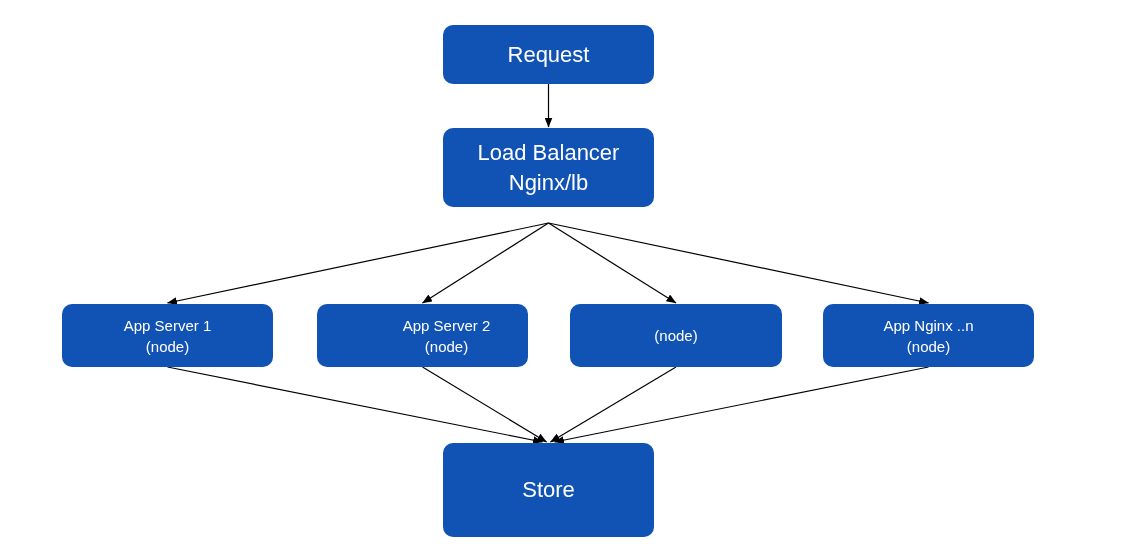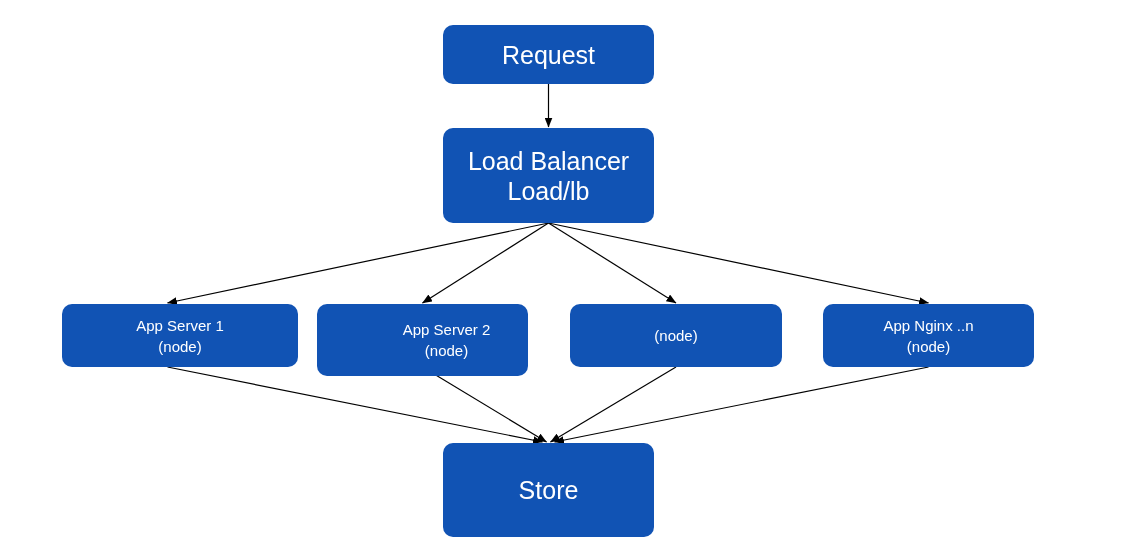--- a/index.html
+++ b/index.html
@@ -27,26 +27,26 @@
     background:var(--node-fill);
     color:var(--node-text);
     border-radius:10px;
     display:flex;
     flex-direction:column;
     align-items:center;
     justify-content:center;
     text-align:center;
   }
   .node .ln{width:100%;}
-  .fs-lg{font-size:25px;line-height:30px;}
+  .fs-lg{font-size:22px;line-height:30px;}
   .fs-sm{font-size:15px;line-height:21px;}
   .nd-request{left:443px;top:25px;width:211px;height:59px;}
-  .nd-lb{left:443px;top:128px;width:211px;height:95px;}
-  .nd-as1{left:62px;top:304px;width:236px;height:63px;align-items:flex-end;}
-  .nd-as2{left:317px;top:304px;width:211px;height:72px;padding-left:48px;}
+  .nd-lb{left:443px;top:128px;width:211px;height:79px;}
+  .nd-as1{left:62px;top:304px;width:211px;height:63px;align-items:flex-end;}
+  .nd-as2{left:317px;top:304px;width:211px;height:63px;padding-left:48px;}
   .nd-as3{left:570px;top:304px;width:212px;height:63px;}
   .nd-asn{left:823px;top:304px;width:211px;height:63px;}
   .nd-store{left:443px;top:443px;width:211px;height:94px;}
 </style>
 </head>
 <body>
 
 <div class="canvas">
 
   <svg class="edge-layer" id="edge-layer" width="1144" height="548" viewBox="0 0 1144 548">
@@ -65,21 +65,21 @@
       <line x1="676" y1="367" x2="550.5" y2="442" marker-end="url(#arrowhead)"></line>
       <line x1="928.5" y1="367" x2="554.5" y2="442" marker-end="url(#arrowhead)"></line>
     </svg>
 
   <div class="node fs-lg nd-request" id="node-request">
     <div class="ln">Request</div>
   </div>
 
   <div class="node fs-lg nd-lb" id="node-load_balancer">
     <div class="ln">Load Balancer</div>
-    <div class="ln">Load/lb</div>
+    <div class="ln">Nginx/lb</div>
   </div>
 
   <div class="node fs-sm nd-as1" id="node-app_server_1">
     <div class="ln">App Server 1</div>
     <div class="ln">(node)</div>
   </div>
 
   <div class="node fs-sm nd-as2" id="node-app_server_2">
     <div class="ln">App Server 2</div>
     <div class="ln">(node)</div>

